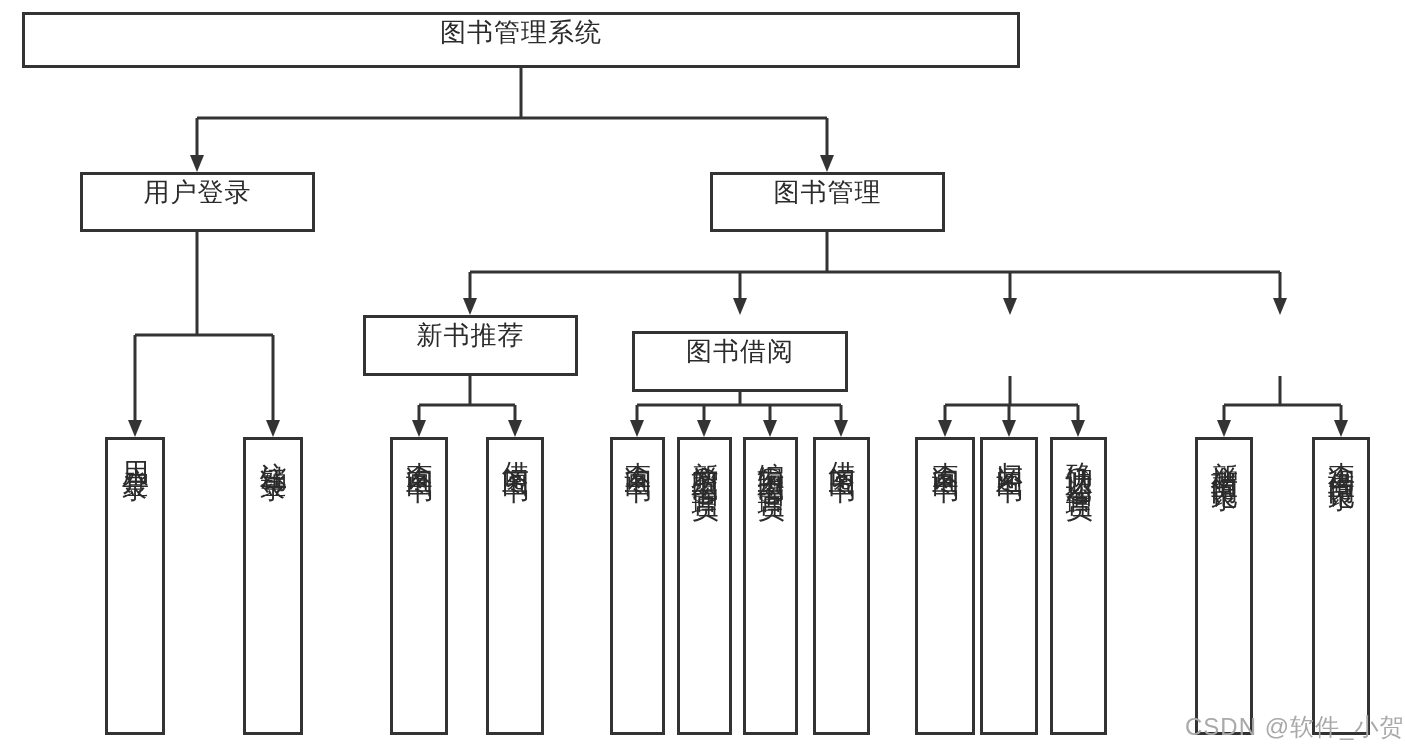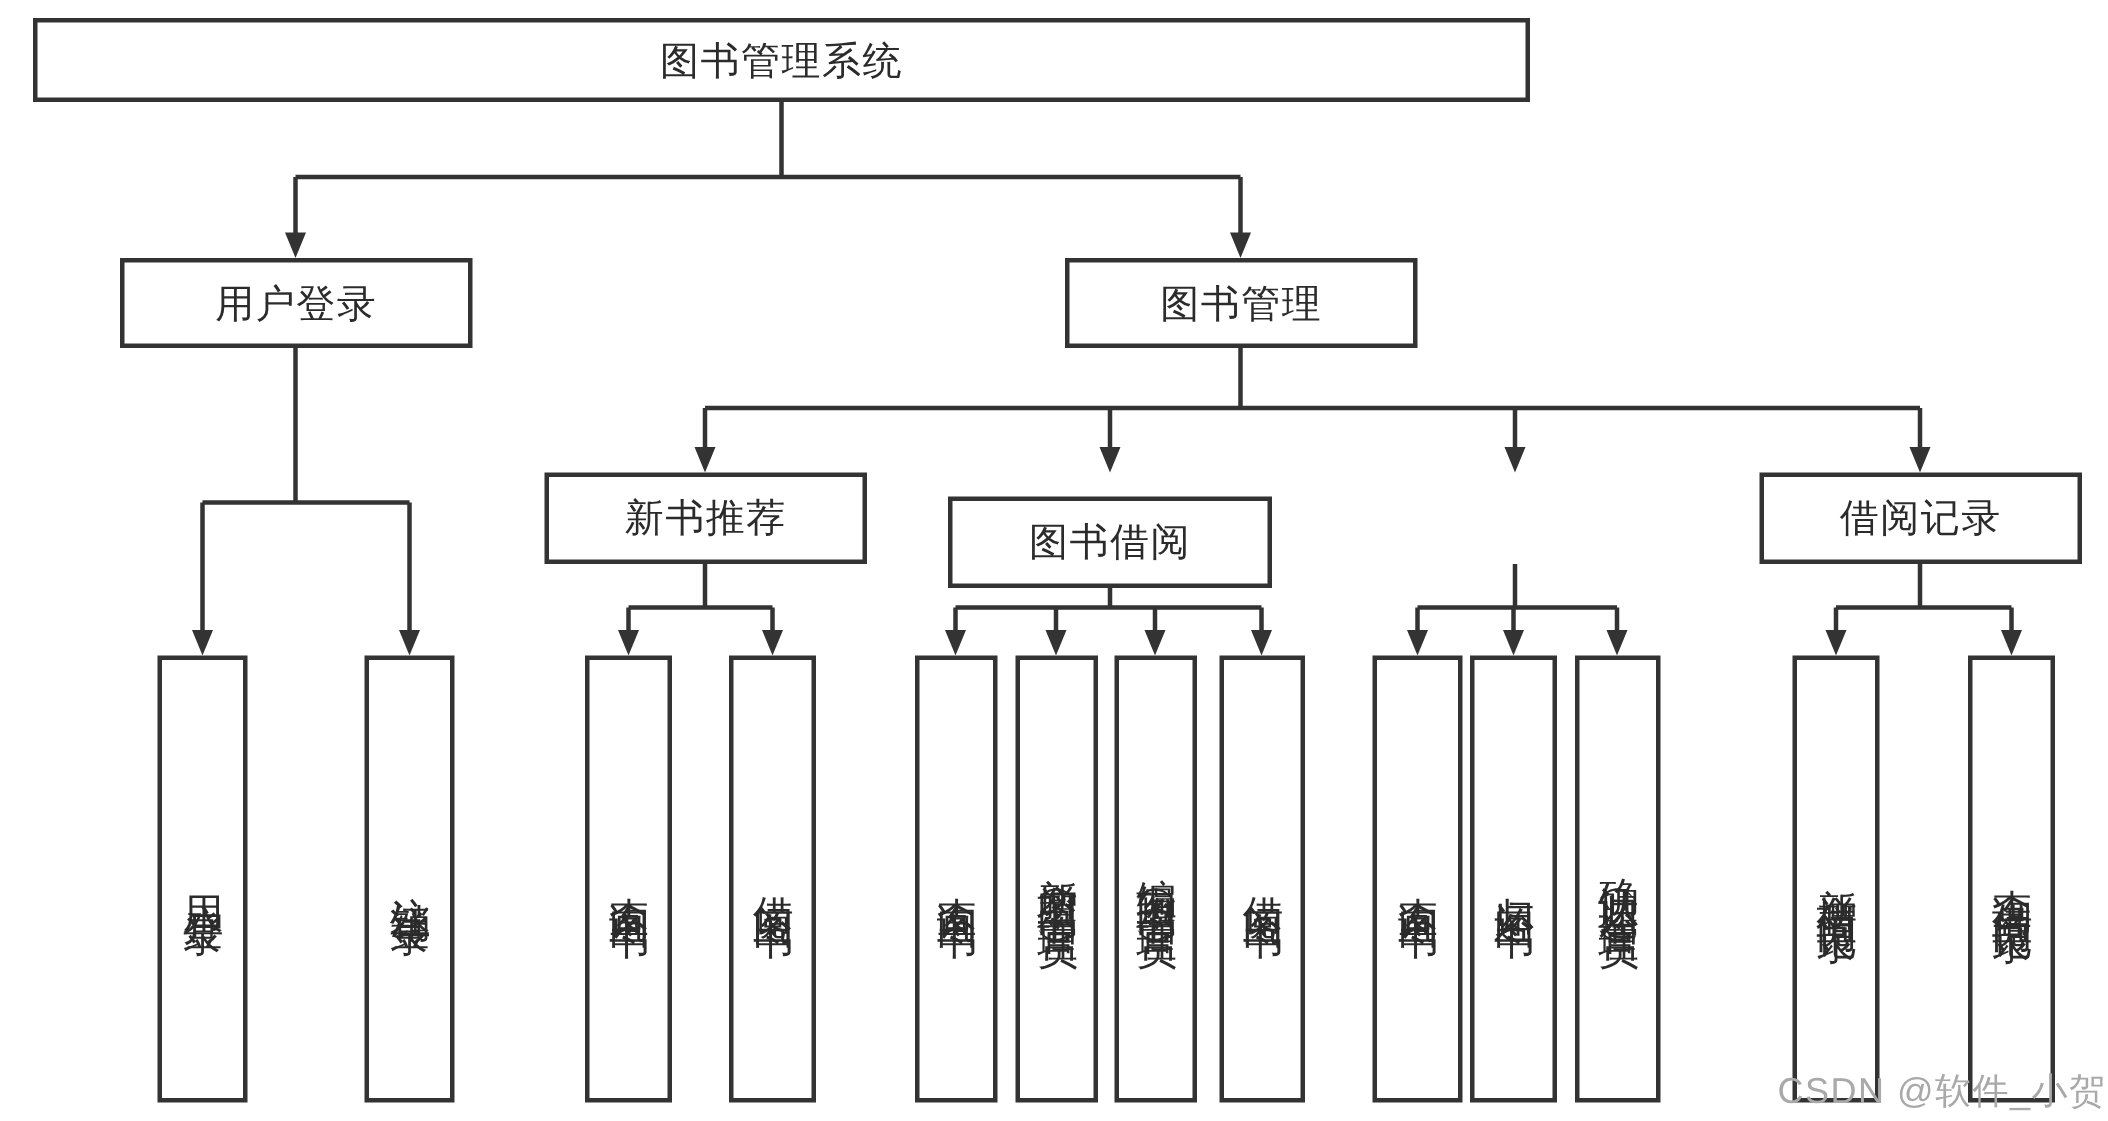--- a/index.html
+++ b/index.html
@@ -9,21 +9,21 @@
     background:#ffffff;
     font-family:"Liberation Sans","DejaVu Sans",sans-serif;
     overflow:hidden;
   }
   .connector-layer{position:absolute;left:0;top:0;width:1405px;height:747px;}
   .node{
     position:absolute;
     box-sizing:border-box;
     border:3px solid #333333;
     background:#ffffff;
-    display:flex;align-items:center;justify-content:center;
+    display:flex;justify-content:center;
     color:#2b2b2b;
   }
   .node.h{font-size:26px;letter-spacing:1px;}
   .node.v .vtext{
     writing-mode:vertical-rl;
     text-orientation:mixed;
     font-size:27px;
     letter-spacing:5px;
     line-height:1;
     white-space:nowrap;
@@ -118,23 +118,20 @@
   <div class="node h" style="left:710px;top:172px;width:235px;height:60px;">
     <span>图书管理</span>
   </div>
 
   <div class="node h" style="left:363px;top:315px;width:215px;height:61px;">
     <span>新书推荐</span>
   </div>
   <div class="node h" style="left:632px;top:331px;width:216px;height:61px;font-family:Liberation Mono, monospace;">
     <span>图书借阅</span>
   </div>
-  <div class="node h" style="left:1173px;top:315px;width:215px;height:61px;">
-    <span>借阅记录</span>
-  </div>
 
   <div class="node v" style="left:105px;top:437px;width:60px;height:298px;">
     <span class="vtext">用户登录</span>
   </div>
   <div class="node v" style="left:243px;top:437px;width:60px;height:298px;">
     <span class="vtext">注销登录</span>
   </div>
 
   <div class="node v" style="left:390px;top:437px;width:58px;height:298px;">
     <span class="vtext">查询图书</span>

